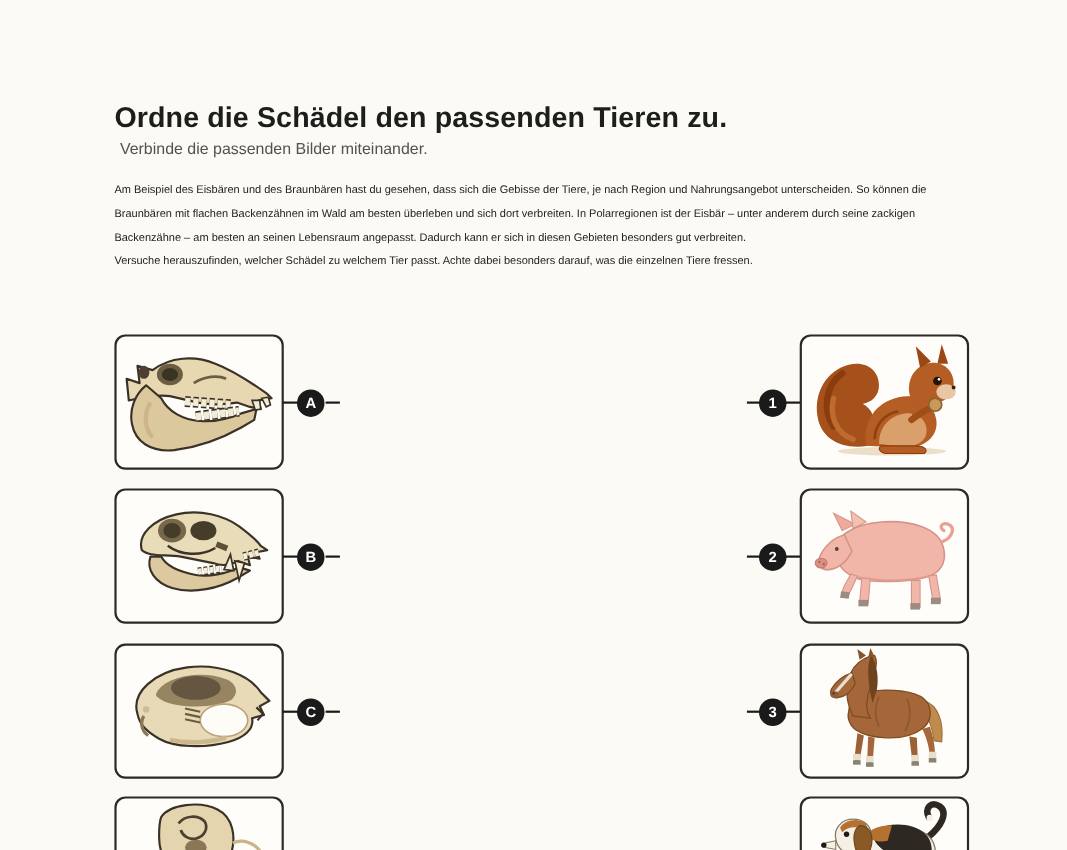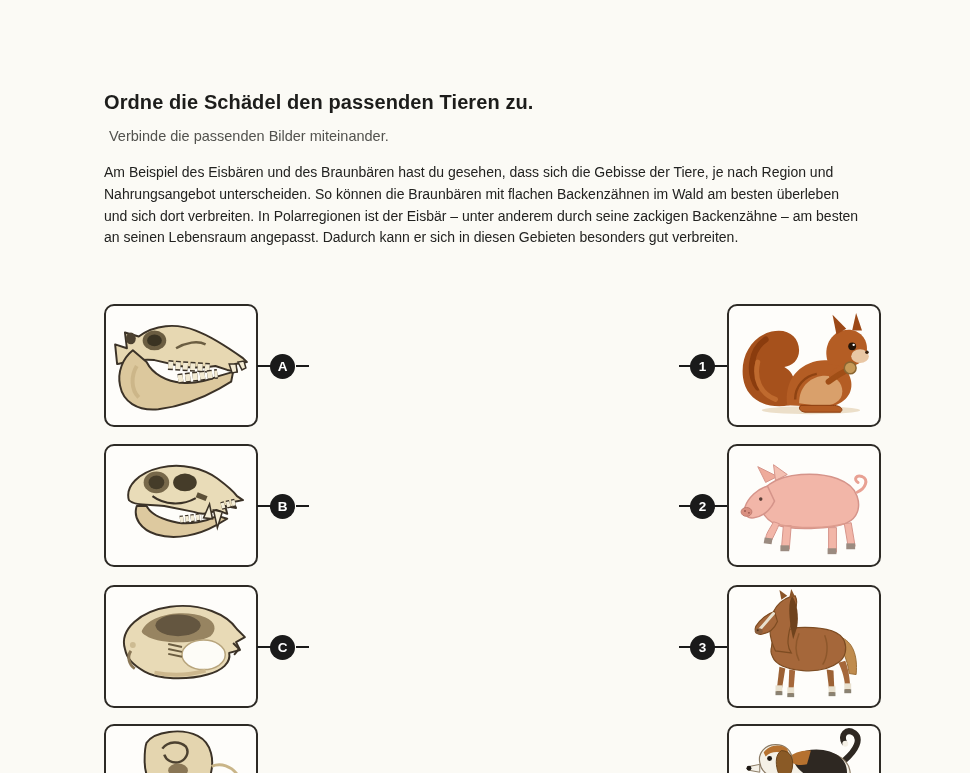--- a/index.html
+++ b/index.html
@@ -7,29 +7,29 @@
     --title-color:#1d1d1b; --subtitle-color:#52524e; --text-color:#222220;
   }
   html,body{margin:0;padding:0}
   body{
     width:970px;height:773px;overflow:hidden;position:relative;
     background:var(--bg);
     font-family:"Liberation Sans",sans-serif;
   }
   .page-title{
     position:absolute;left:104px;top:91px;margin:0;
-    font-size:20px;font-weight:700;color:var(--title-color);letter-spacing:.1px;
+    font-size:26px;font-weight:700;color:var(--title-color);letter-spacing:.1px;
   }
   .page-subtitle{
     position:absolute;left:109px;top:128px;margin:0;
     font-size:14.5px;color:var(--subtitle-color);
   }
   .intro{
     position:absolute;left:104px;top:162px;width:762px;
-    font-size:14px;line-height:21.8px;color:var(--text-color);
+    font-size:10px;line-height:21.8px;color:var(--text-color);
   }
   .intro p{margin:0}
   .card{
     position:absolute;width:150px;height:119px;
     background:var(--card-bg);
     border:2.5px solid var(--card-border);
     border-radius:10px;
     box-sizing:content-box;
   }
   .card svg{position:absolute;left:1px;top:1px;width:148px;height:117px}
@@ -42,20 +42,21 @@
   .lin{position:absolute;height:2.4px;background:var(--connector)}
 </style>
 </head>
 <body>
 
 <h1 class="page-title">Ordne die Schädel den passenden Tieren zu.</h1>
 <p class="page-subtitle">Verbinde die passenden Bilder miteinander.</p>
 
 <div class="intro">
   <p>Am Beispiel des Eisbären und des Braunbären hast du gesehen, dass sich die Gebisse der Tiere, je nach Region und Nahrungsangebot unterscheiden. So können die Braunbären mit flachen Backenzähnen im Wald am besten überleben und sich dort verbreiten. In Polarregionen ist der Eisbär – unter anderem durch seine zackigen Backenzähne – am besten an seinen Lebensraum angepasst. Dadurch kann er sich in diesen Gebieten besonders gut verbreiten.</p>
+  <p>Versuche herauszufinden, welcher Schädel zu welchem Tier passt. Achte dabei besonders darauf, was die einzelnen Tiere fressen.</p>
 </div>
 
 <div class="card" style="left:104px;top:304px">
   <svg viewBox="0 0 150 119">
     <g stroke="#3b3227" stroke-width="2" stroke-linejoin="round" stroke-linecap="round">
       <path d="M10,58 L8,38 L20,42 L18,26 L32,30 C48,18 70,16 90,24 C106,30 124,42 138,52 L142,56 L130,58 L132,66 L122,64 L110,60 C98,62 84,62 74,60 L48,54 C34,52 20,56 10,58 Z" fill="#e7d8b2"></path>
       <path d="M26,44 C16,52 10,66 13,80 C16,96 30,106 52,104 C76,101 98,92 114,83 L126,76 L128,66 L114,70 C102,75 88,78 76,77 C60,76 46,68 40,56 Z" fill="#dcc89d"></path>
     </g>
     <path d="M30,60 C24,70 24,84 32,92" stroke="#c5ae80" stroke-width="4" fill="none" opacity=".7"></path>
     <ellipse cx="48" cy="34" rx="12" ry="10" fill="#6b5d41"></ellipse>

